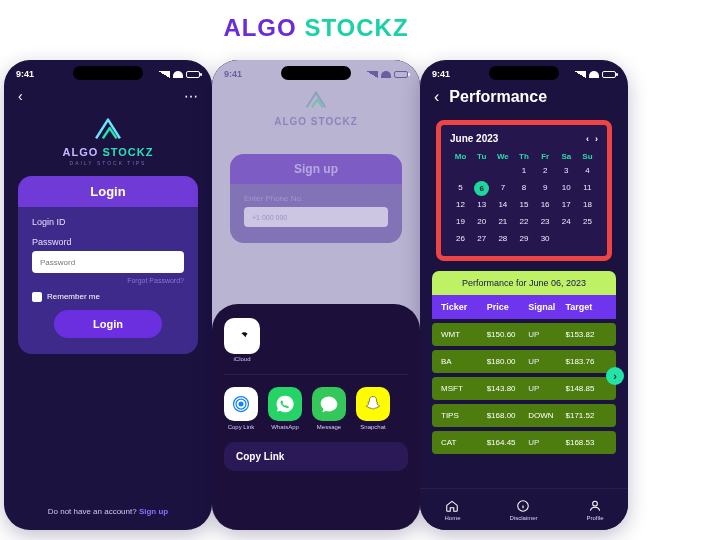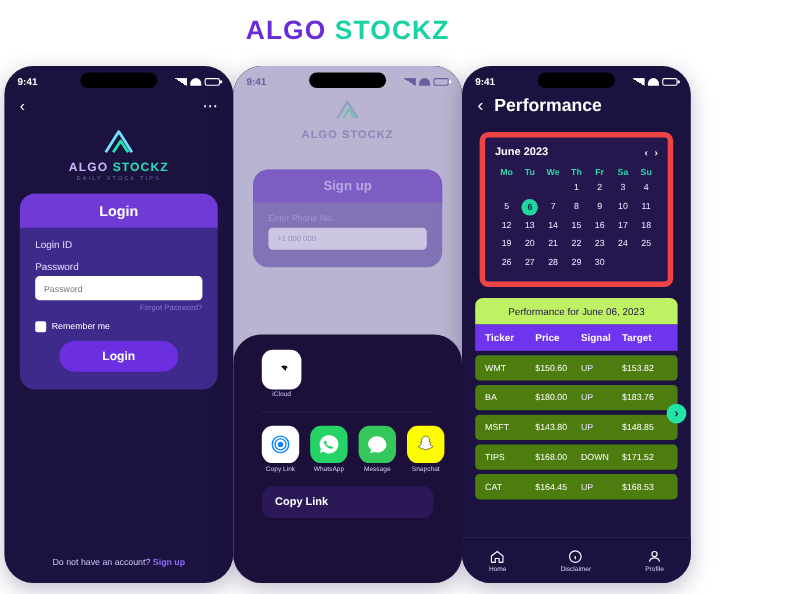--- a/index.html
+++ b/index.html
@@ -76,21 +76,21 @@
   .faded-card { position:relative; margin:72px 18px 0; background:rgba(85,60,160,.55); border-radius:14px; padding-bottom:16px;}
   .faded-head { background:rgba(120,70,210,.5); text-align:center; padding:8px 0; font-weight:700; font-size:12px; color:#b7a9e0; border-radius:14px 14px 0 0;}
   .faded-label { font-size:8px; color:#a296cf; margin:10px 14px 4px;}
   .faded-input { margin:0 14px; background:rgba(255,255,255,.6); height:20px; border-radius:4px; padding:0 8px; font-size:7px; color:#9a90c0; display:flex; align-items:center;}
   .faded-logo { position:absolute; top:30px; left:0; right:0; text-align:center; color:#8f83bd; }
   .faded-logo .lt { font-size:10px; font-weight:800; letter-spacing:1px; margin-top:2px;}
 
   .sharesheet {
     position:absolute; left:0; right:0; bottom:0; height:226px;
     background:#1c0f39; border-radius:26px 26px 0 0; z-index:10;
-    padding:8px 26px 0;
+    padding:8px 12px 0;
   }
   .icloud { width:36px; height:36px; background:#fff; border-radius:10px; display:flex; align-items:center; justify-content:center; margin-top:6px;}
   .ic-caption { font-size:6px; color:#cfc5ff; margin-top:2px; text-align:center; width:36px;}
   .share-row { display:flex; gap:10px; margin-top:12px; border-top:1px solid rgba(255,255,255,.08); padding-top:12px;}
   .app-item { display:flex; flex-direction:column; align-items:center; gap:3px;}
   .app-ic { width:34px; height:34px; border-radius:10px; display:flex; align-items:center; justify-content:center; font-size:18px;}
   .app-label { font-size:6px; color:#d6ccff;}
   .share-link { margin-top:12px; background:#2b1856; border-radius:10px; padding:9px 12px; font-size:10px; font-weight:600;}
 
   

